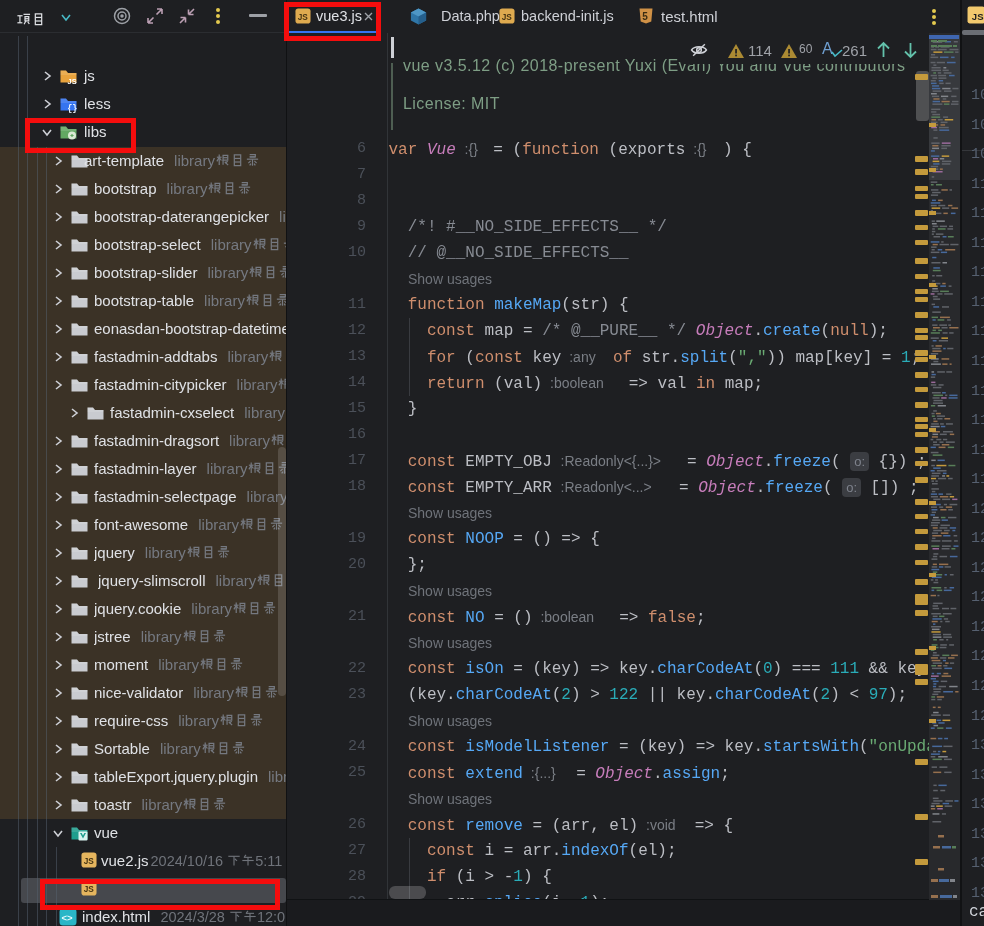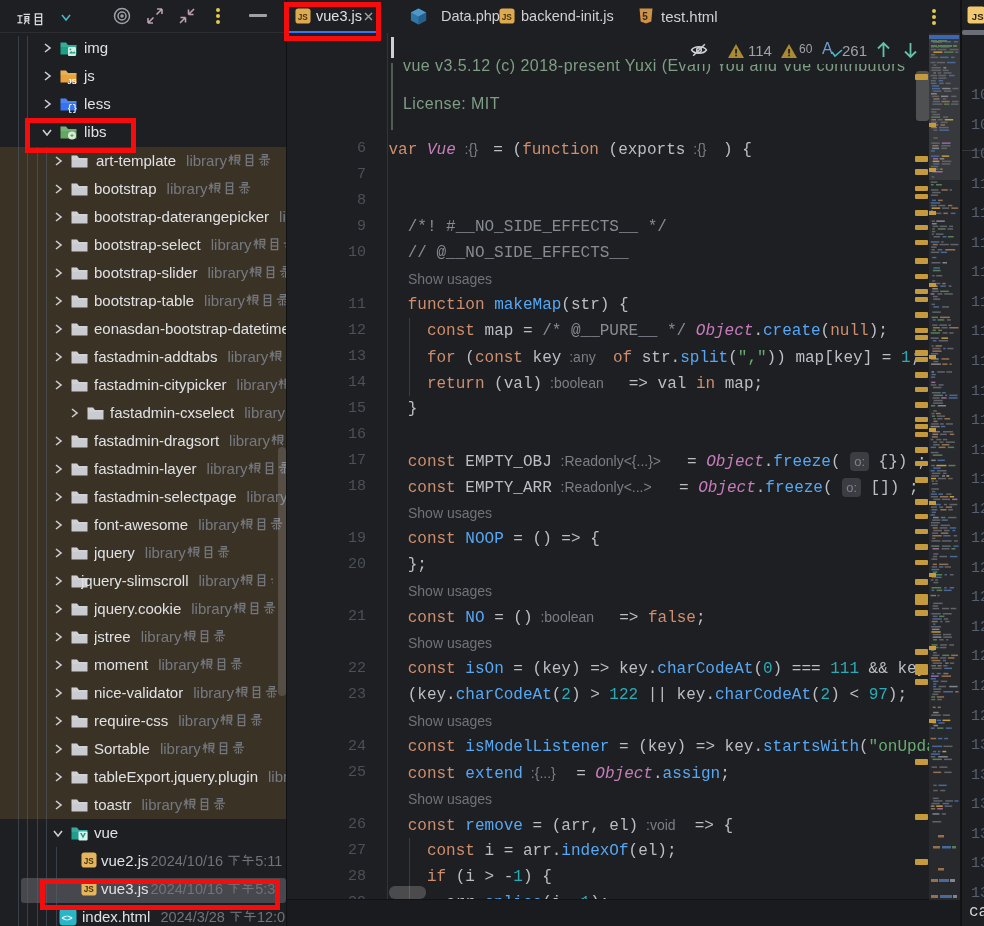--- a/index.html
+++ b/index.html
@@ -55,33 +55,20 @@
     </svg>
     <div class="abs" style="left:249px;top:14px;width:18px;height:3px;background:#9da0a6;border-radius:1px"></div>
     <div class="abs" style="left:0;top:32px;width:286px;height:1px;background:#2b2d31"></div>
     <div class="abs" style="left:0;top:147px;width:286px;height:672px;background:#3b3226"></div>
     <div class="abs" style="left:21px;top:878px;width:265px;height:25px;background:#46484d;border-radius:3px"></div>
     <div class="abs" style="left:18px;top:36px;width:1px;height:890px;background:#566170;opacity:0.5"></div>
     <div class="abs" style="left:27px;top:36px;width:1px;height:890px;background:#566170;opacity:0.5"></div>
     <div class="abs" style="left:37px;top:147px;width:1px;height:779px;background:#566170;opacity:0.5"></div>
     <div class="abs" style="left:46px;top:147px;width:1px;height:779px;background:#566170;opacity:0.5"></div>
     <div class="abs" style="left:56px;top:847px;width:1px;height:79px;background:#566170;opacity:0.5"></div>
-    <div class="row" style="left:0;top:34px;width:286px">
-      <svg style="position:absolute;left:41px;top:8px" width="12" height="12" viewBox="0 0 12 12">
-        <path d="M4 2 L9 6 L4 10" stroke="#ced0d6" stroke-width="1.6" fill="none"></path>
-      </svg>
-      <svg style="position:absolute;left:59px;top:6px" width="19" height="17" viewBox="0 0 19 17">
-        <path d="M1.5 2.5 h5.5 l2 2.5 h8.5 v9.5 h-16 z" fill="#1aa187"></path>
-        <path d="M1.5 2.5 h5.5 l2 2.5 h8.5 v2 h-16 z" fill="rgba(255,255,255,0.12)"></path>
-        <rect x="9" y="7" width="8" height="9" rx="1" fill="#d5ece7"></rect>
-        <path d="M10 13.5 l2.2-2.6 1.6 1.6 1.4-1.2 1.6 2.2 z" fill="#1aa187"></path>
-        <circle cx="11.4" cy="9.3" r="0.9" fill="#1aa187"></circle>
-      </svg>
-      <span style="position:absolute;left:84px;top:0">img</span>
-    </div>
     <div class="row" style="left:0;top:62px;width:286px">
       <svg style="position:absolute;left:41px;top:8px" width="12" height="12" viewBox="0 0 12 12">
         <path d="M4 2 L9 6 L4 10" stroke="#ced0d6" stroke-width="1.6" fill="none"></path>
       </svg>
       <svg style="position:absolute;left:59px;top:6px" width="19" height="17" viewBox="0 0 19 17">
         <path d="M1.5 2.5 h5.5 l2 2.5 h8.5 v9.5 h-16 z" fill="#e8a33d"></path>
         <path d="M1.5 2.5 h5.5 l2 2.5 h8.5 v2 h-16 z" fill="rgba(255,255,255,0.12)"></path>
         <text x="8.6" y="15.6" font-family="Liberation Sans" font-weight="bold" font-size="7.5" fill="#fff">JS</text>
       </svg>
       <span style="position:absolute;left:84px;top:0">js</span>
@@ -110,21 +97,21 @@
       <span style="position:absolute;left:84px;top:0">libs</span>
     </div>
     <div class="row" style="left:0;top:147px;width:286px">
       <svg style="position:absolute;left:52px;top:8px" width="12" height="12" viewBox="0 0 12 12">
         <path d="M4 2 L9 6 L4 10" stroke="#ced0d6" stroke-width="1.6" fill="none"></path>
       </svg>
       <svg style="position:absolute;left:70px;top:6px" width="19" height="17" viewBox="0 0 19 17">
         <path d="M1.5 2.5 h5.5 l2 2.5 h8.5 v9.5 h-16 z" fill="#c9cbd0"></path>
         <path d="M1.5 2.5 h5.5 l2 2.5 h8.5 v2 h-16 z" fill="rgba(255,255,255,0.12)"></path>
       </svg>
-      <span style="position:absolute;left:96px;top:0;width:192px;overflow:hidden;white-space:nowrap">art-template<span class="aux">library<svg style="width:15px;height:15px;vertical-align:-2px" viewBox="0 0 16 16" fill="none" stroke="currentColor" stroke-width="1.3">
+      <span style="position:absolute;left:84px;top:0;width:192px;overflow:hidden;white-space:nowrap">art-template<span class="aux">library<svg style="width:15px;height:15px;vertical-align:-2px" viewBox="0 0 16 16" fill="none" stroke="currentColor" stroke-width="1.3">
             <path d="M2 4.5 H7"></path>
             <path d="M4.5 1.5 V12.8"></path>
             <path d="M4.3 5.2 L2 9"></path>
             <path d="M4.7 5.2 L6.8 8"></path>
             <path d="M8.6 2.5 H13.6 V7.5 H8.6 Z"></path>
             <path d="M8.6 5 H13.6"></path>
             <path d="M8.6 7.5 V12.5"></path>
             <path d="M10.4 9.3 L14 13"></path>
             <path d="M13.6 8.7 L10.9 10.7"></path>
           </svg><svg style="width:15px;height:15px;vertical-align:-2px" viewBox="0 0 16 16" fill="none" stroke="currentColor" stroke-width="1.3">
@@ -496,21 +483,21 @@
           </svg></span></span>
     </div>
     <div class="row" style="left:0;top:567px;width:286px">
       <svg style="position:absolute;left:52px;top:8px" width="12" height="12" viewBox="0 0 12 12">
         <path d="M4 2 L9 6 L4 10" stroke="#ced0d6" stroke-width="1.6" fill="none"></path>
       </svg>
       <svg style="position:absolute;left:70px;top:6px" width="19" height="17" viewBox="0 0 19 17">
         <path d="M1.5 2.5 h5.5 l2 2.5 h8.5 v9.5 h-16 z" fill="#c9cbd0"></path>
         <path d="M1.5 2.5 h5.5 l2 2.5 h8.5 v2 h-16 z" fill="rgba(255,255,255,0.12)"></path>
       </svg>
-      <span style="position:absolute;left:81px;top:0;width:192px;overflow:hidden;white-space:nowrap">jquery-slimscroll<span class="aux">library<svg style="width:15px;height:15px;vertical-align:-2px" viewBox="0 0 16 16" fill="none" stroke="currentColor" stroke-width="1.3">
+      <span style="position:absolute;left:98px;top:0;width:192px;overflow:hidden;white-space:nowrap">jquery-slimscroll<span class="aux">library<svg style="width:15px;height:15px;vertical-align:-2px" viewBox="0 0 16 16" fill="none" stroke="currentColor" stroke-width="1.3">
             <path d="M2 4.5 H7"></path>
             <path d="M4.5 1.5 V12.8"></path>
             <path d="M4.3 5.2 L2 9"></path>
             <path d="M4.7 5.2 L6.8 8"></path>
             <path d="M8.6 2.5 H13.6 V7.5 H8.6 Z"></path>
             <path d="M8.6 5 H13.6"></path>
             <path d="M8.6 7.5 V12.5"></path>
             <path d="M10.4 9.3 L14 13"></path>
             <path d="M13.6 8.7 L10.9 10.7"></path>
           </svg><svg style="width:15px;height:15px;vertical-align:-2px" viewBox="0 0 16 16" fill="none" stroke="currentColor" stroke-width="1.3">
@@ -795,30 +782,20 @@
             <path d="M3.2 4.4 H12.6"></path>
             <path d="M1.5 8 H14.5"></path>
             <path d="M8 4.4 V13.6"></path>
           </svg>5:11</span></span>
     </div>
     <div class="row" style="left:0;top:875px;width:286px">
       <svg style="position:absolute;left:81px;top:5px" width="16" height="16" viewBox="0 0 17 17">
         <rect x="0.5" y="0.5" width="16" height="16" rx="3" fill="#e5b55e"></rect>
         <text x="2.8" y="12.8" font-family="Liberation Sans" font-weight="bold" font-size="8.8" fill="#453413">JS</text>
       </svg>
-      <span style="position:absolute;left:101px;top:0;width:185px;overflow:hidden;white-space:nowrap">vue3.js<span class="aux2">2024/10/16 <svg style="width:14px;height:15px;vertical-align:-2px" viewBox="0 0 16 16" fill="none" stroke="currentColor" stroke-width="1.3">
-            <path d="M1.5 3.2 H14.5"></path>
-            <path d="M8 3.2 V13.6"></path>
-            <path d="M8.8 6 L11.4 8.4"></path>
-          </svg><svg style="width:14px;height:15px;vertical-align:-2px" viewBox="0 0 16 16" fill="none" stroke="currentColor" stroke-width="1.3">
-            <path d="M5.6 1.6 L3.8 4.2"></path>
-            <path d="M3.2 4.4 H12.6"></path>
-            <path d="M1.5 8 H14.5"></path>
-            <path d="M8 4.4 V13.6"></path>
-          </svg>5:3</span></span>
     </div>
     <div class="row" style="left:0;top:903px;width:286px">
       <svg style="position:absolute;left:59px;top:5px" width="18" height="18" viewBox="0 0 18 18">
         <rect x="0.5" y="0.5" width="17" height="17" rx="3.5" fill="#2ab6c7"></rect>
         <text x="2.4" y="13" font-family="Liberation Sans" font-weight="bold" font-size="9.5" fill="#e9fbfd">&lt;&gt;</text>
       </svg>
       <span style="position:absolute;left:82px;top:0;width:204px;overflow:hidden;white-space:nowrap">index.html<span class="aux2" style="margin-left:10px">2024/3/28 <svg style="width:14px;height:15px;vertical-align:-2px" viewBox="0 0 16 16" fill="none" stroke="currentColor" stroke-width="1.3">
             <path d="M1.5 3.2 H14.5"></path>
             <path d="M8 3.2 V13.6"></path>
             <path d="M8.8 6 L11.4 8.4"></path>

